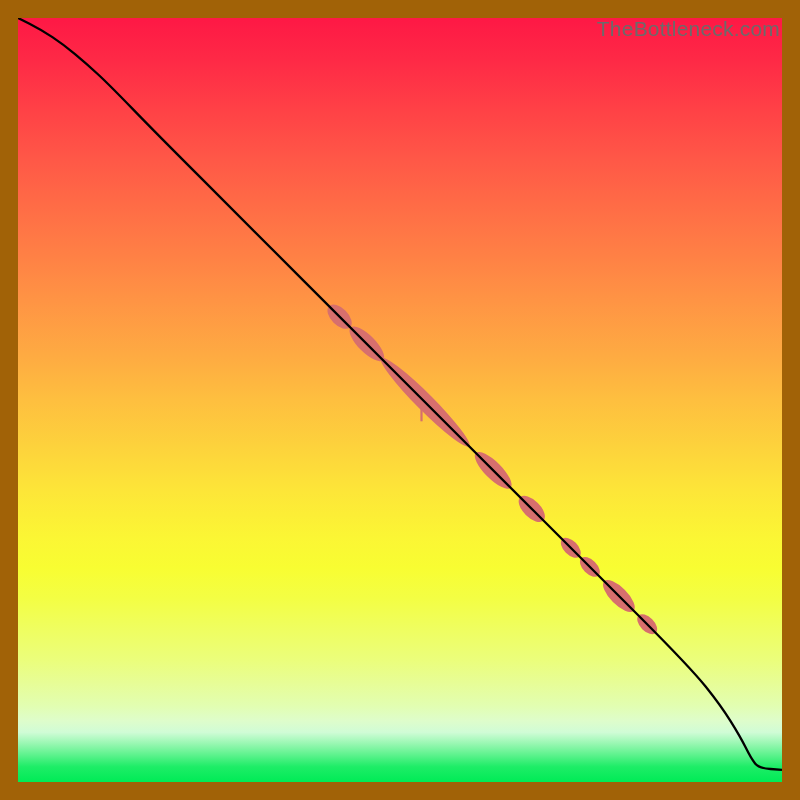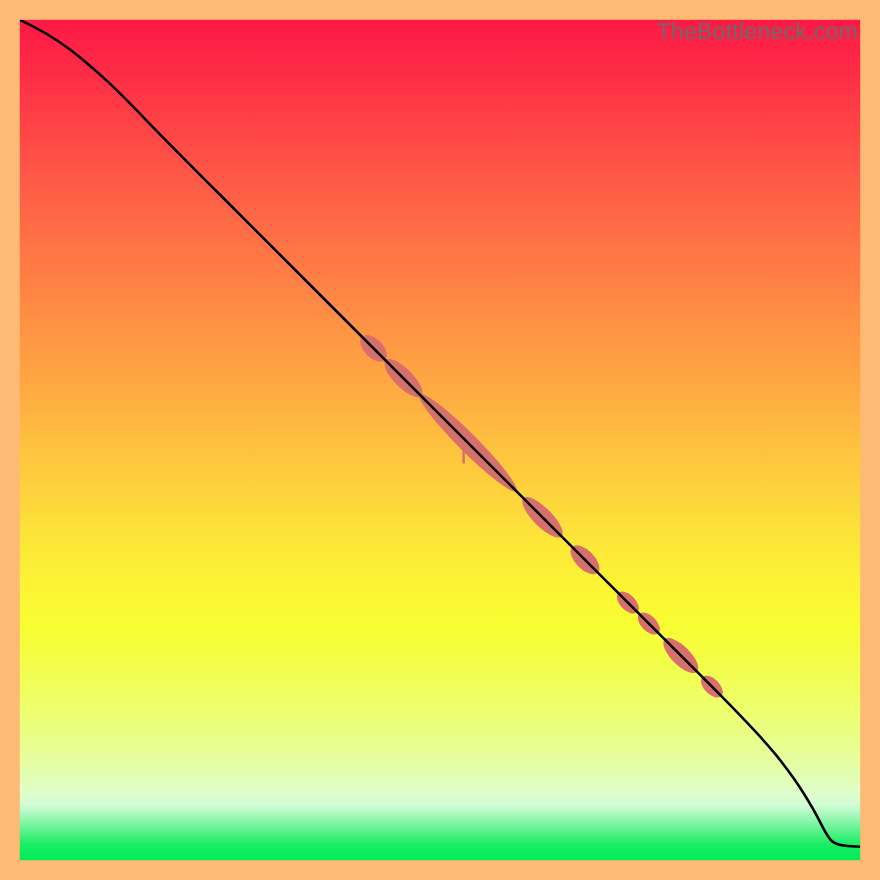--- a/index.html
+++ b/index.html
@@ -8,21 +8,21 @@
     width: 800px;
     height: 800px;
     overflow: hidden;
     background: #000;
     font-family: Arial, Helvetica, sans-serif;
   }
   .frame {
     position: relative;
     width: 800px;
     height: 800px;
-    background: #fdba74;
+    background: #a16207;
   }
   .plot-area {
     position: absolute;
     left: 18px;
     top: 18px;
     width: 764px;
     height: 764px;
     
     background: linear-gradient(
       to bottom,

